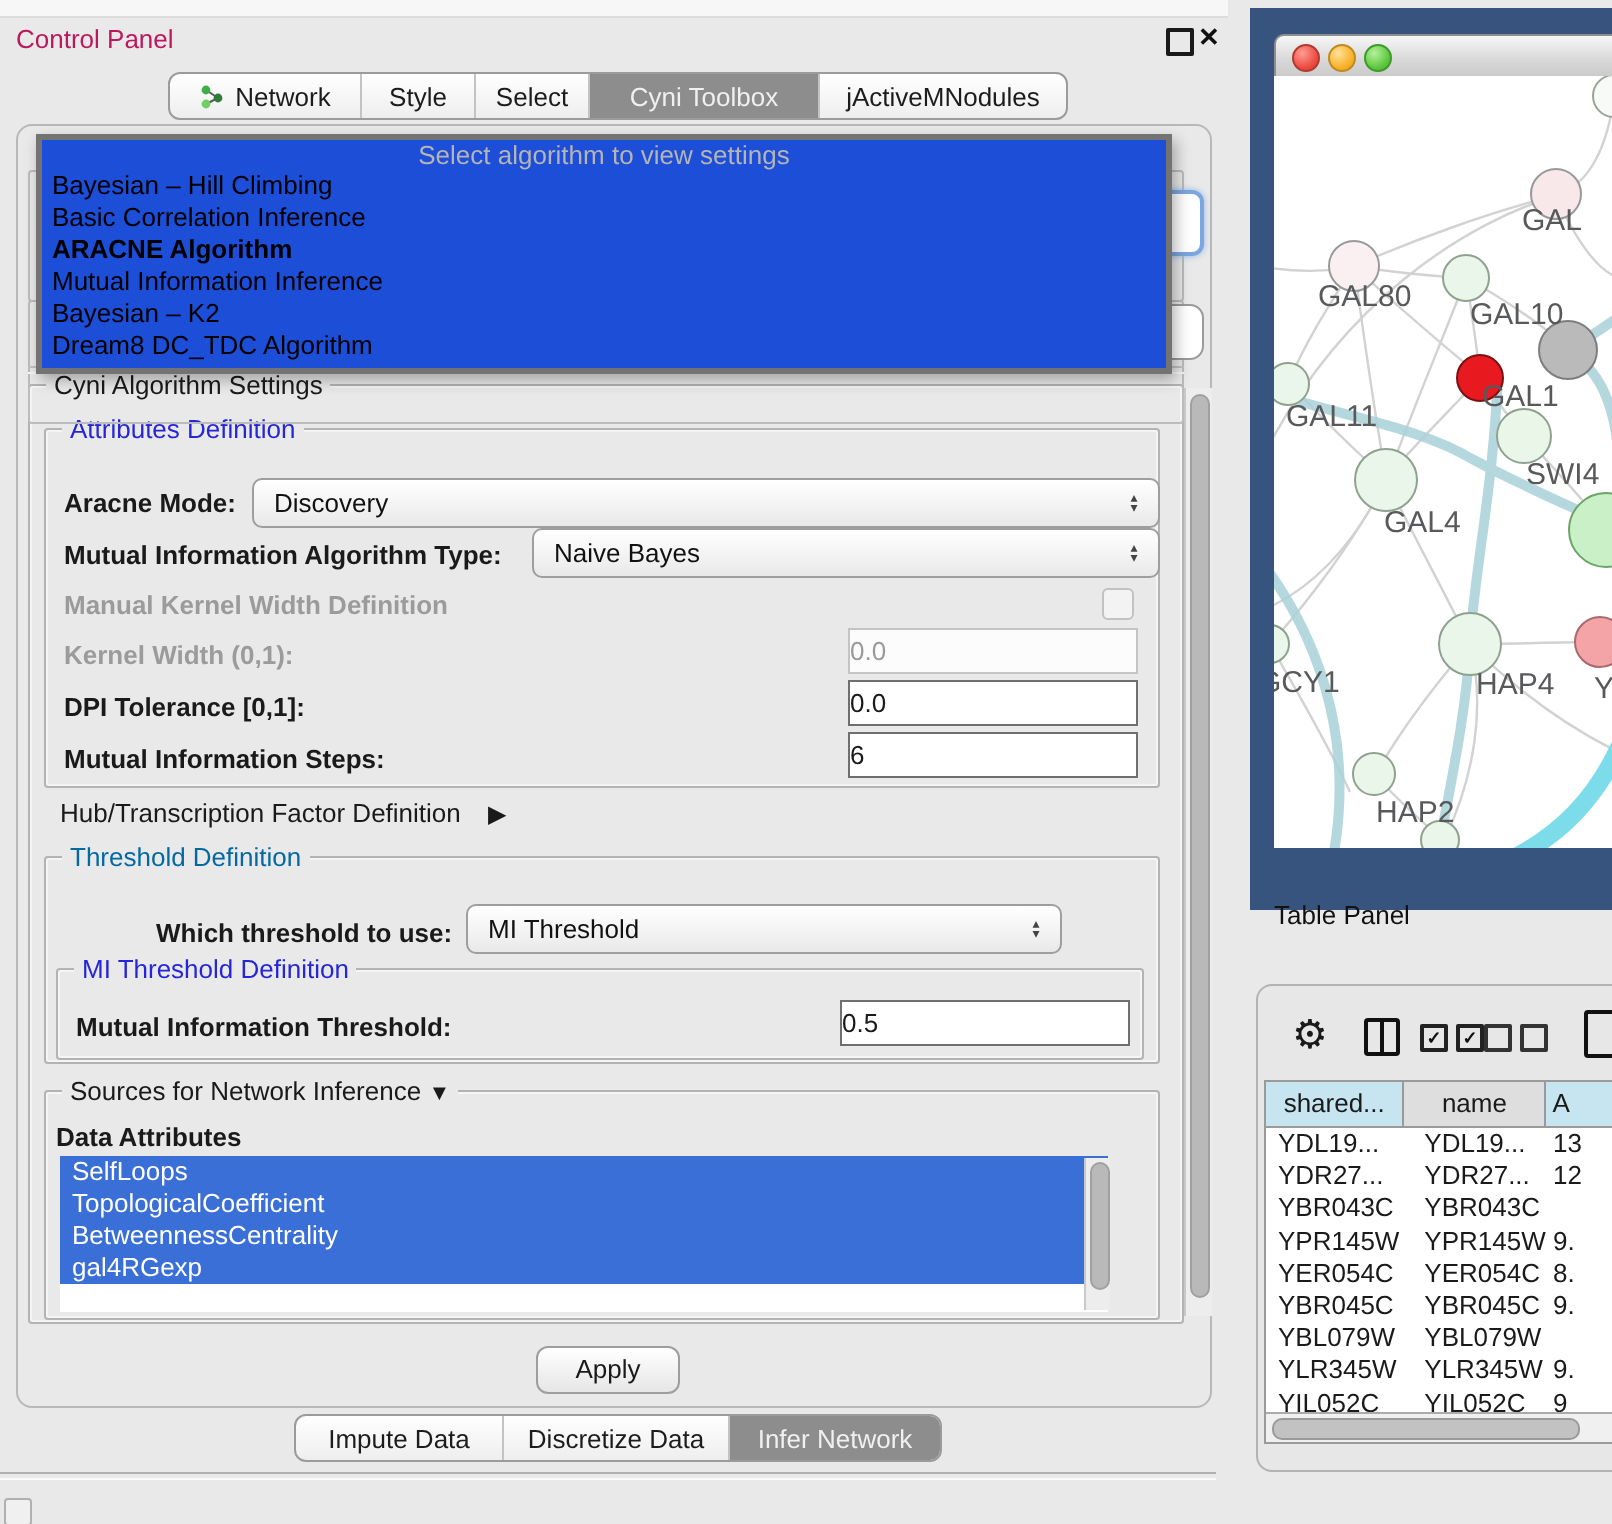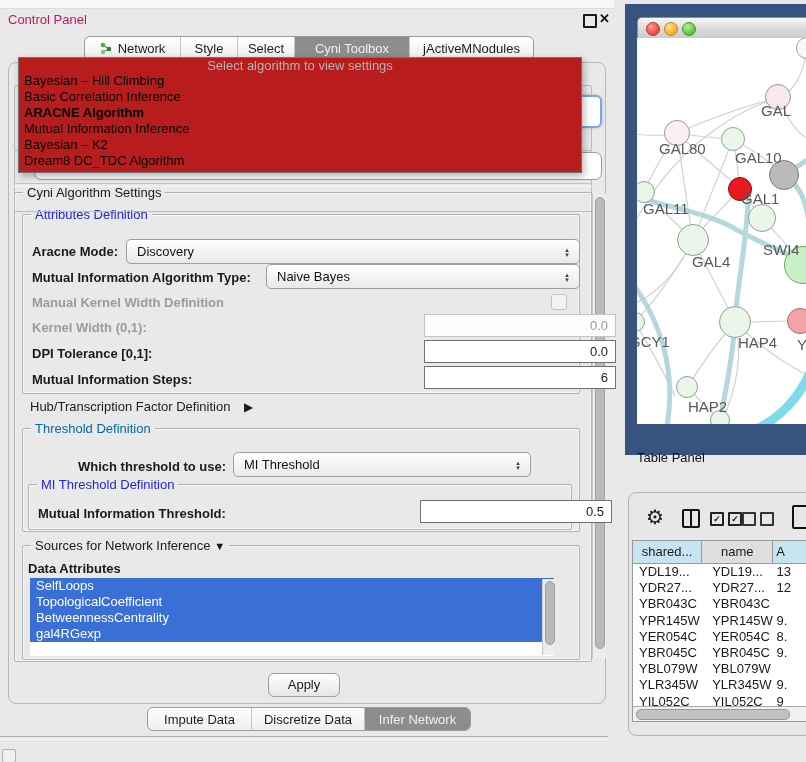--- a/index.html
+++ b/index.html
@@ -27,42 +27,42 @@
   
   .sliver-group1{left:14px;top:85px;width:576px;height:64px;border:1px solid #bcbcbc;border-radius:2px;z-index:1;}
   .sliver-combo-blue{left:560px;top:95px;width:38px;height:29px;background:#fff;border:2px solid #7aa7e0;
       border-radius:6px;box-shadow:0 0 3px #8fb6e6;z-index:1;}
   .sliver-group2{left:14px;top:150px;width:576px;height:60px;border:1px solid #bcbcbc;border-radius:2px;z-index:1;}
   .sliver-combo2{left:34px;top:152px;width:566px;height:26px;background:#fff;border:1px solid #9a9a9a;border-radius:7px;z-index:1;}
   .hidden-combo-text{left:46px;top:158px;color:#9f9f9f;z-index:1;}
   .etched-line{left:14px;top:183px;width:578px;height:2px;border-top:1px solid #c2c2c2;border-bottom:1px solid #f6f6f6;z-index:1;}
 
   
-  .dd{left:18px;top:57px;width:562px;height:114px;background:#b91c1c;border:1px solid #737373;
+  .dd{left:18px;top:67px;width:562px;height:114px;background:#1d4ed8;border:3px solid #737373;
       box-shadow:2px 3px 7px rgba(0,0,0,.30);z-index:50;}
   .dd-ph{height:15px;line-height:15px;text-align:center;color:#b4b4b4;}
   .dd-item{height:16px;line-height:16px;padding-left:5px;color:#000;white-space:nowrap;}
   .dd-item.dd-selected{font-weight:bold;}
 
   
   .grp{border:1px solid #b3b3b3;border-radius:2px;box-shadow:inset 0 0 0 1px rgba(255,255,255,.55);}
   .legend{position:absolute;top:-8px;left:8px;background:#e9e9e9;padding:0 4px;font-size:13px;white-space:nowrap;}
   .legend.blue{color:#2626d8;}
   .legend.green{color:#0369a1;}
 
   .lbl{white-space:nowrap;}
   .b{font-weight:bold;}
   .dis{color:#9b9b9b;}
 
   .combo{background:linear-gradient(#ffffff,#e9e9e9);border:1px solid #9e9e9e;border-radius:5px;height:23px;
          display:flex;align-items:center;}
   .combo-val{padding-left:10px;flex:1;color:#111;}
   .combo-arrows{width:16px;text-align:center;color:#444;font-size:7px;line-height:5px;padding-right:4px;}
 
-  .field{background:#ffffff;border:1px solid #6f6f6f;height:21px;line-height:21px;text-align:right;padding-right:7px;padding-left:47px;}
+  .field{background:#ffffff;border:1px solid #6f6f6f;height:21px;line-height:21px;padding-right:7px;}
   .field.dis{background:#fcfcfc;border:1px solid #c4c4c4;color:#9b9b9b;}
 
   .checkbox{width:14px;height:14px;border:1px solid #c2c2c2;border-radius:3px;background:#f3f3f3;}
 
   .scrolltrack{background:#ededed;border-left:1px solid #c8c8c8;}
   .scrollthumb{background:#b9b9b9;border:1px solid #a0a0a0;border-radius:5px;}
 
   .srclist{background:#ffffff;overflow:hidden;}
   .src-item{height:16px;line-height:16px;padding-left:6px;background:#3a6fd8;color:#ffffff;white-space:nowrap;}
 
@@ -302,21 +302,21 @@
         <div class="nnode" style="left: -12px; top: 274px; height: 20px; width: 20px; background: rgb(234, 246, 233); border: 1.5px solid rgb(143, 161, 143);"></div>
         <div class="nnode" style="left: 82px; top: 268px; height: 32px; width: 32px; background: rgb(234, 246, 233); border: 1.5px solid rgb(143, 161, 143);"></div>
         <div class="nnode" style="left: 150px; top: 270px; height: 26px; width: 26px; background: rgb(244, 163, 166); border: 1.5px solid rgb(168, 106, 108);"></div>
         <div class="nnode" style="left: 39px; top: 338px; height: 22px; width: 22px; background: rgb(234, 246, 233); border: 1.5px solid rgb(143, 161, 143);"></div>
         <div class="nnode" style="left: 73px; top: 372px; height: 20px; width: 20px; background: rgb(234, 246, 233); border: 1.5px solid rgb(143, 161, 143);"></div>
         <div class="nlabel" style="left: 124px; top: 64px;">GAL</div>
         <div class="nlabel" style="left: 22px; top: 102px;">GAL80</div>
         <div class="nlabel" style="left: 98px; top: 111px;">GAL10</div>
         <div class="nlabel" style="left: 6px; top: 162px;">GAL11</div>
         <div class="nlabel" style="left: 104px; top: 152px;">GAL1</div>
-        <div class="nlabel" style="left: 126px; top: 191px; margin-top: 12px;">SWI4</div>
+        <div class="nlabel" style="left: 126px; top: 191px;">SWI4</div>
         <div class="nlabel" style="left: 55px; top: 215px;">GAL4</div>
         <div class="nlabel" style="left: -8px; top: 295px;">GCY1</div>
         <div class="nlabel" style="left: 101px; top: 296px;">HAP4</div>
         <div class="nlabel" style="left: 160px; top: 298px;">Y</div>
         <div class="nlabel" style="left: 51px; top: 360px;">HAP2</div>
       </div>
   </div>
 
   <div class="abs tp-title">Table Panel</div>
   <div class="abs tp-outer"></div>

